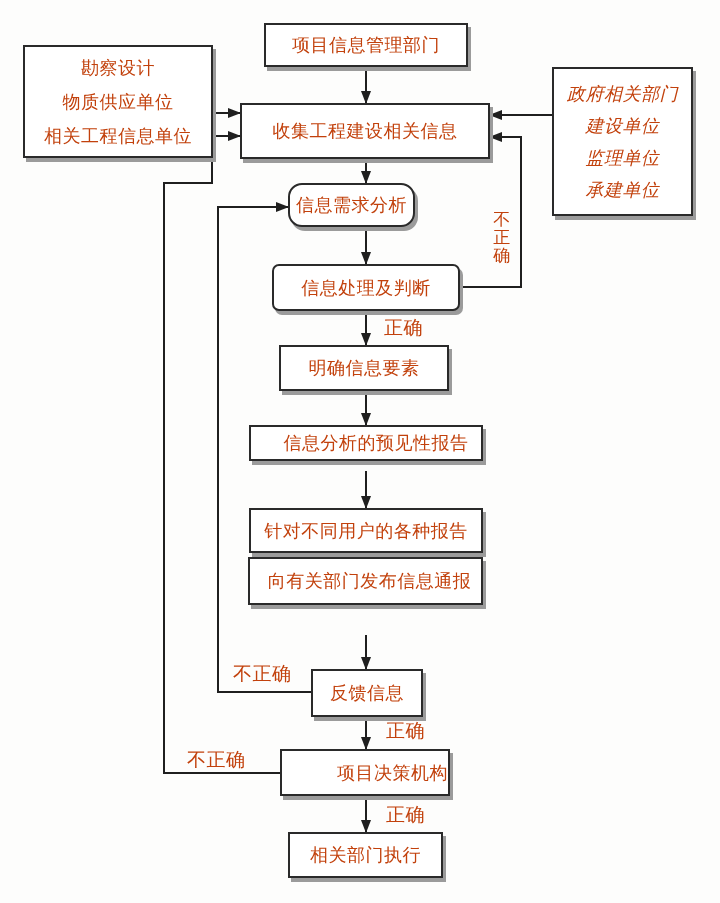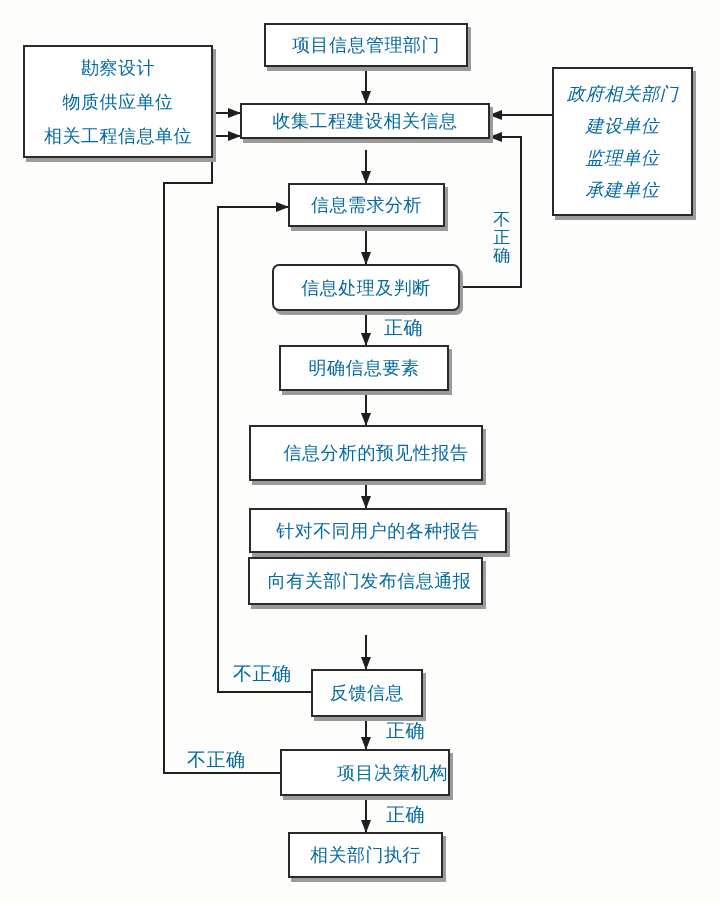--- a/index.html
+++ b/index.html
@@ -2,21 +2,21 @@
 <html><head>
 <meta charset="utf-8">
 <style>
   html, body { margin: 0; padding: 0; background: #ffffff; }
   .canvas {
     position: relative;
     width: 720px;
     height: 903px;
     background: #fdfdfc;
     font-family: "DejaVu Serif", serif;
-    color: #0369a1;
+    color: #c2410c;
     overflow: hidden;
   }
   .edges {
     position: absolute;
     left: 0; top: 0;
     width: 720px; height: 903px;
   }
   .edge {
     fill: none;
     stroke: #1f1f1f;
@@ -94,41 +94,41 @@
     <span class="line">相关工程信息单位</span>
   </div>
 
   <div class="node multi4" style="left:552px; top:67px; width:141px; height:149px;font-style:italic;">
     <span class="line">政府相关部门</span>
     <span class="line">建设单位</span>
     <span class="line">监理单位</span>
     <span class="line">承建单位</span>
   </div>
 
-  <div class="node" style="left:240px; top:103px; width:250px; height:36px;">
+  <div class="node" style="left:240px; top:103px; width:250px; height:56px;">
     <span class="line">收集工程建设相关信息</span>
   </div>
 
-  <div class="node" style="left:288px; top:183px; width:157px; height:44px;">
+  <div class="node" style="left:288px; top:183px; width:127px; height:44px;border-radius:14px;">
     <span class="line">信息需求分析</span>
   </div>
 
   <div class="node" style="left:272px; top:264px; width:188px; height:47px;border-radius:7px;">
     <span class="line">信息处理及判断</span>
   </div>
 
   <div class="node" style="left:279px; top:345px; width:170px; height:46px;">
     <span class="line">明确信息要素</span>
   </div>
 
-  <div class="node" style="left:249px; top:425px; width:234px; height:56px;padding-left:20px;">
+  <div class="node" style="left:249px; top:425px; width:234px; height:36px;padding-left:20px;">
     <span class="line">信息分析的预见性报告</span>
   </div>
 
-  <div class="node" style="left:249px; top:508px; width:258px; height:45px;">
+  <div class="node" style="left:249px; top:508px; width:234px; height:45px;">
     <span class="line">针对不同用户的各种报告</span>
   </div>
 
   <div class="node" style="left:248px; top:557px; width:235px; height:48px;padding-left:8px;">
     <span class="line">向有关部门发布信息通报</span>
   </div>
 
   <div class="node" style="left:311px; top:669px; width:112px; height:48px;">
     <span class="line">反馈信息</span>
   </div>

